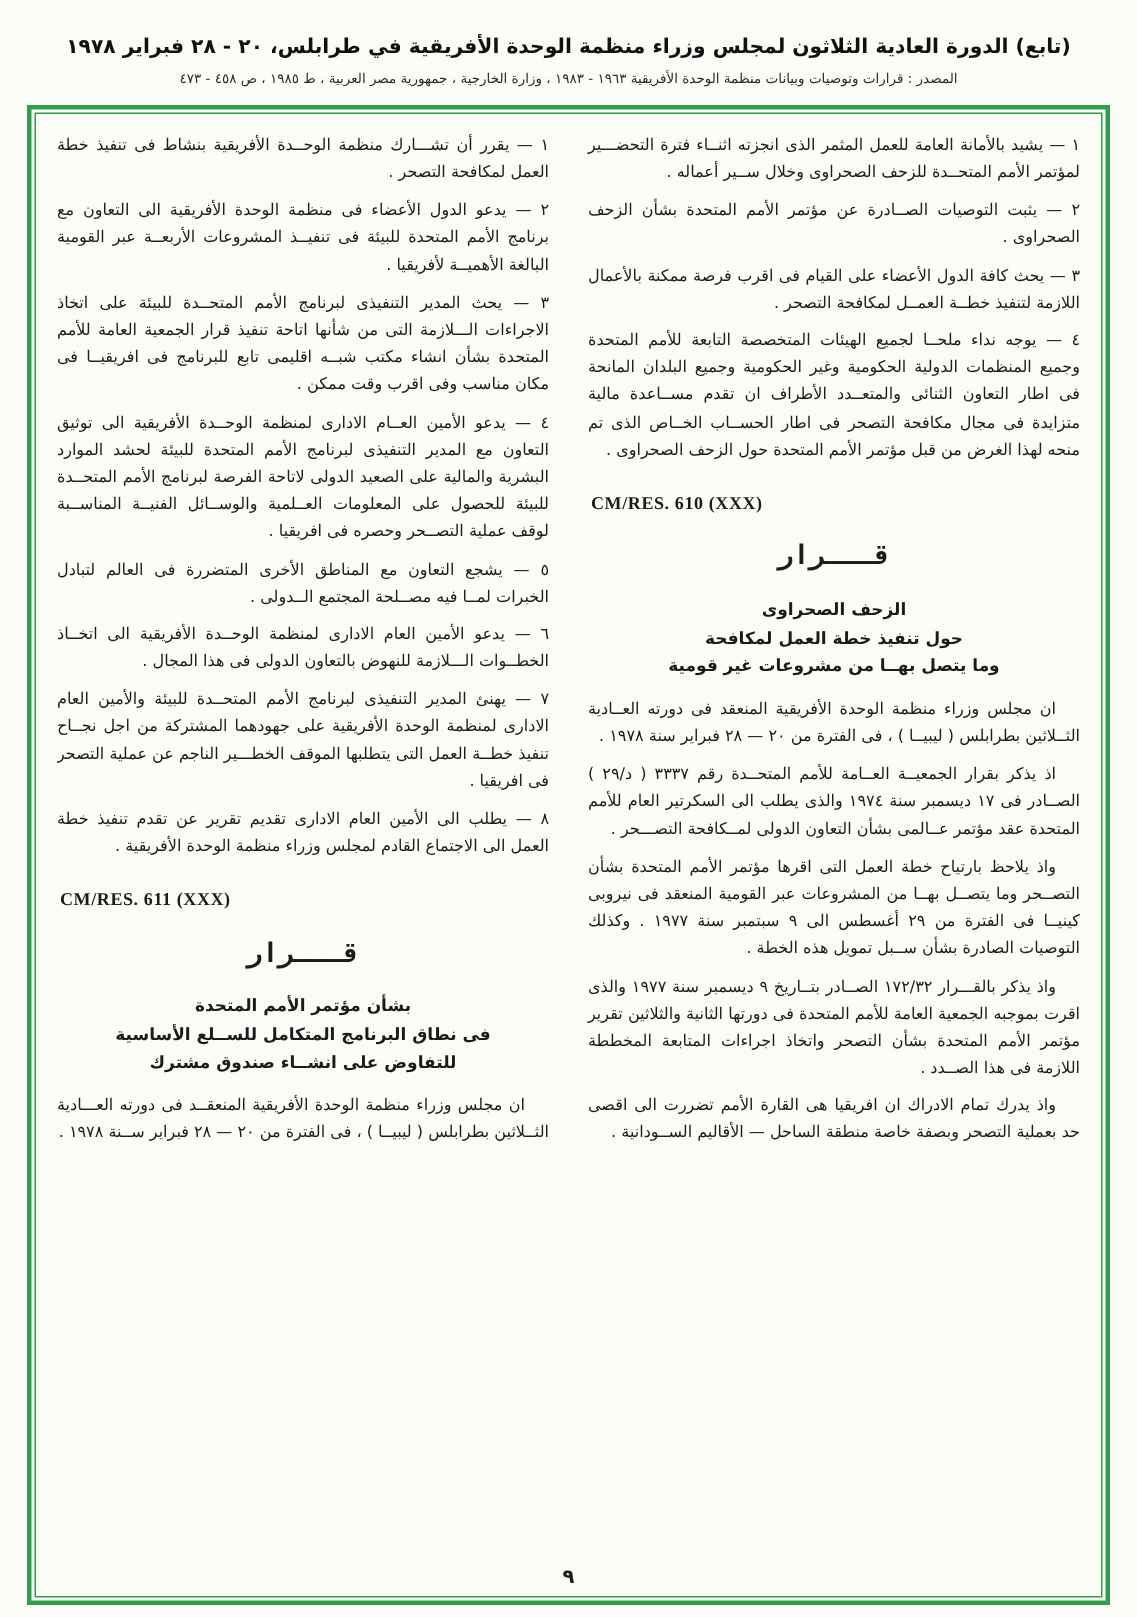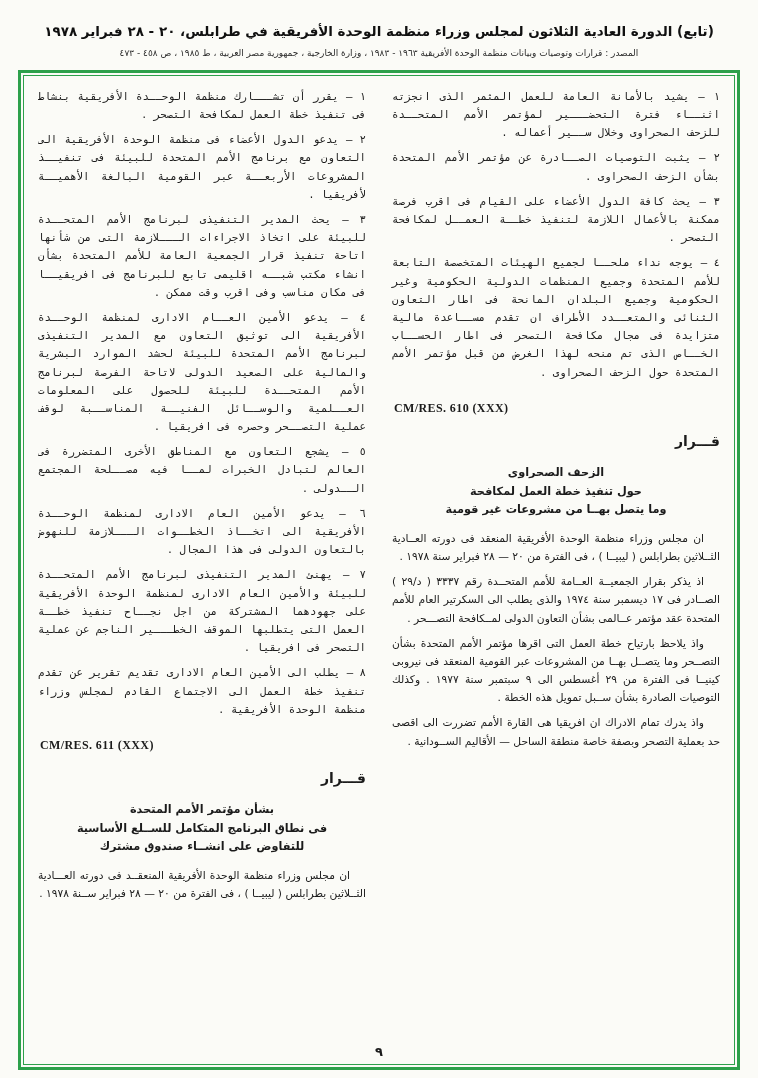--- a/index.html
+++ b/index.html
@@ -70,42 +70,43 @@
   .col {
     flex: 1 1 0;
     direction: rtl;
     text-align: justify;
     font-size: 10.7px;
     line-height: 1.7;
     min-width: 0;
   }
   .item {
     margin: 0 0 7px 0;
-    font-family: Liberation Mono, monospace;
   }
   .par {
     margin: 0 0 7px 0;
     text-indent: 16px;
   }
   .res-ref {
     direction: ltr;
     text-align: left;
     font-family: Liberation Serif, serif;
     font-weight: bold;
     font-size: 12px;
     letter-spacing: 0.4px;
     margin: 16px 0 12px 0;
     padding-left: 2px;
     text-indent: 0;
   }
   .res-heading {
+    text-align: center;
     font-weight: bold;
-    font-size: 14px;
+    font-size: 18px;
     letter-spacing: 1px;
     margin: 2px 0 10px 0;
+    font-family: Liberation Mono, monospace;
   }
   .res-subtitle {
     text-align: center;
     font-weight: bold;
     font-size: 11.3px;
     line-height: 1.65;
     margin: 0 0 10px 0;
   }
   .res-subtitle div {
     white-space: nowrap;
@@ -146,20 +147,21 @@
 
           <div class="res-subtitle">
             <div>الزحف الصحراوى</div>
             <div>حول تنفيذ خطة العمل لمكافحة</div>
             <div>وما يتصل بهــا من مشروعات غير قومية</div>
           </div>
 
           <p class="par">ان مجلس وزراء منظمة الوحدة الأفريقية المنعقد فى دورته العــادية الثــلاثين بطرابلس ( ليبيــا ) ، فى الفترة من ٢٠ — ٢٨ فبراير سنة ١٩٧٨ .</p>
           <p class="par">اذ يذكر بقرار الجمعيــة العــامة للأمم المتحــدة رقم ٣٣٣٧ ( د/٢٩ ) الصــادر فى ١٧ ديسمبر سنة ١٩٧٤ والذى يطلب الى السكرتير العام للأمم المتحدة عقد مؤتمر عــالمى بشأن التعاون الدولى لمــكافحة التصـــحر .</p>
           <p class="par">واذ يلاحظ بارتياح خطة العمل التى اقرها مؤتمر الأمم المتحدة بشأن التصــحر وما يتصــل بهــا من المشروعات عبر القومية المنعقد فى نيروبى كينيــا فى الفترة من ٢٩ أغسطس الى ٩ سبتمبر سنة ١٩٧٧ . وكذلك التوصيات الصادرة بشأن ســبل تمويل هذه الخطة .</p>
+          <p class="par">واذ يذكر بالقـــرار ١٧٢/٣٢ الصــادر بتــاريخ ٩ ديسمبر سنة ١٩٧٧ والذى اقرت بموجبه الجمعية العامة للأمم المتحدة فى دورتها الثانية والثلاثين تقرير مؤتمر الأمم المتحدة بشأن التصحر واتخاذ اجراءات المتابعة المخططة اللازمة فى هذا الصــدد .</p>
           <p class="par">واذ يدرك تمام الادراك ان افريقيا هى القارة الأمم تضررت الى اقصى حد بعملية التصحر وبصفة خاصة منطقة الساحل — الأقاليم الســودانية .</p>
         </section>
 
         <section class="col">
           <p class="item">١ — يقرر أن تشـــارك منظمة الوحــدة الأفريقية بنشاط فى تنفيذ خطة العمل لمكافحة التصحر .</p>
           <p class="item">٢ — يدعو الدول الأعضاء فى منظمة الوحدة الأفريقية الى التعاون مع برنامج الأمم المتحدة للبيئة فى تنفيــذ المشروعات الأربعــة عبر القومية البالغة الأهميــة لأفريقيا .</p>
           <p class="item">٣ — يحث المدير التنفيذى لبرنامج الأمم المتحــدة للبيئة على اتخاذ الاجراءات الـــلازمة التى من شأنها اتاحة تنفيذ قرار الجمعية العامة للأمم المتحدة بشأن انشاء مكتب شبــه اقليمى تابع للبرنامج فى افريقيــا فى مكان مناسب وفى اقرب وقت ممكن .</p>
           <p class="item">٤ — يدعو الأمين العــام الادارى لمنظمة الوحــدة الأفريقية الى توثيق التعاون مع المدير التنفيذى لبرنامج الأمم المتحدة للبيئة لحشد الموارد البشرية والمالية على الصعيد الدولى لاتاحة الفرصة لبرنامج الأمم المتحــدة للبيئة للحصول على المعلومات العــلمية والوســائل الفنيــة المناســبة لوقف عملية التصــحر وحصره فى افريقيا .</p>
           <p class="item">٥ — يشجع التعاون مع المناطق الأخرى المتضررة فى العالم لتبادل الخبرات لمــا فيه مصــلحة المجتمع الــدولى .</p>
           <p class="item">٦ — يدعو الأمين العام الادارى لمنظمة الوحــدة الأفريقية الى اتخــاذ الخطــوات الـــلازمة للنهوض بالتعاون الدولى فى هذا المجال .</p>

